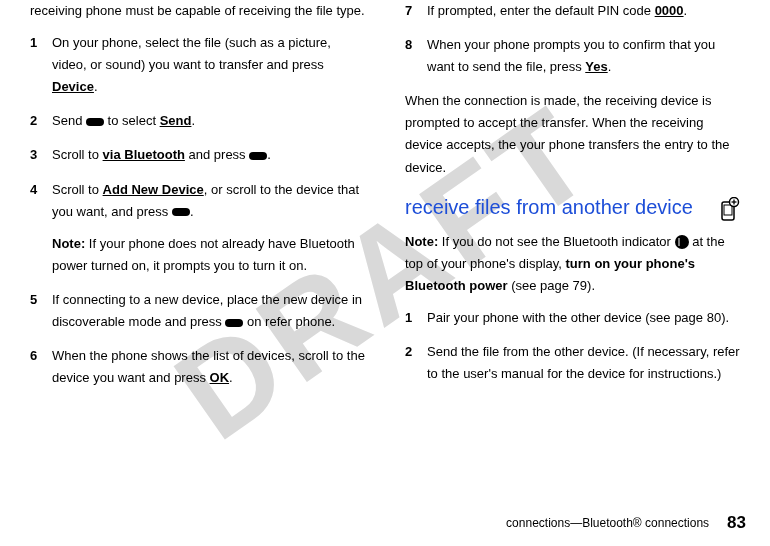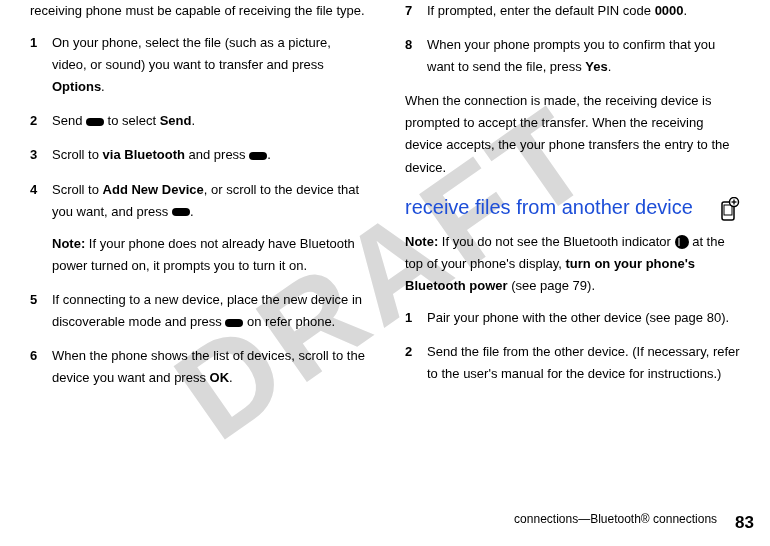--- a/index.html
+++ b/index.html
@@ -45,21 +45,21 @@
     margin-bottom: 12px;
   }
   .step .num {
     font-weight: bold;
     width: 22px;
     flex-shrink: 0;
   }
   .step .body {
     flex: 1;
   }
-  .bolded { font-weight: bold; font-family: Arial Narrow, Arial, sans-serif;}
+  .bolded { font-weight: bold; font-family: Arial Narrow, Arial, sans-serif; text-decoration: underline;}
   .pill {
     display: inline-block;
     width: 18px;
     height: 8px;
     background: #000;
     border-radius: 4px;
     vertical-align: middle;
   }
   .sect-row {
     display: flex;
@@ -94,43 +94,43 @@
     content: "";
     position: absolute;
     left: 50%; top: 50%;
     width: 6px; height: 8px;
     transform: translate(-50%, -50%);
     border-left: 1px solid #fff;
   }
   .footer {
     position: absolute;
     bottom: 8px;
-    right: 16px;
+    right: 24px;
     font-size: 12px;
     display: flex;
-    align-items: flex-start;
+    align-items: center;
     gap: 18px;
     margin-left: 16px;
   }
   .footer .pn { font-weight: bold; font-size: 17px;}
 </style>
 </head>
 <body>
 
 <div class="watermark">DRAFT</div>
 
 <div class="page">
 
   <div class="col">
     <p class="para">receiving phone must be capable of receiving the file type.</p>
 
     <div class="step">
       <div class="num">1</div>
       <div class="body">
-        <span>On your phone, select the file (such as a picture, video, or sound) you want to transfer and press </span><span class="bolded">Options</span><span>.</span>
+        <span>On your phone, select the file (such as a picture, video, or sound) you want to transfer and press </span><span class="bolded">Device</span><span>.</span>
       </div>
     </div>
 
     <div class="step">
       <div class="num">2</div>
       <div class="body">
         <span>Send </span><span class="pill"></span><span> to select </span><span class="bolded">Send</span><span>.</span>
       </div>
     </div>
 

